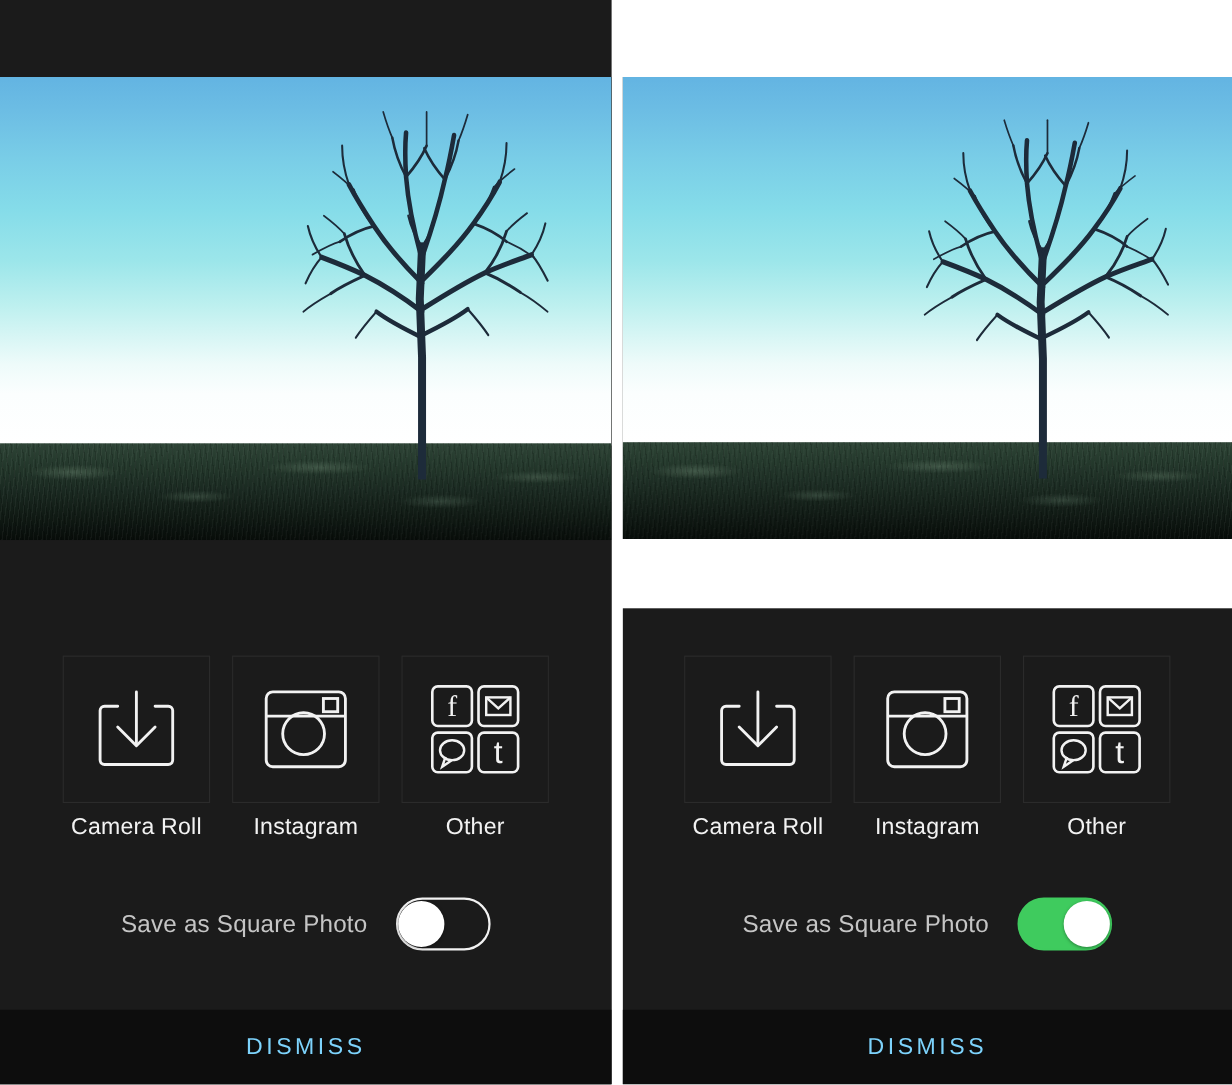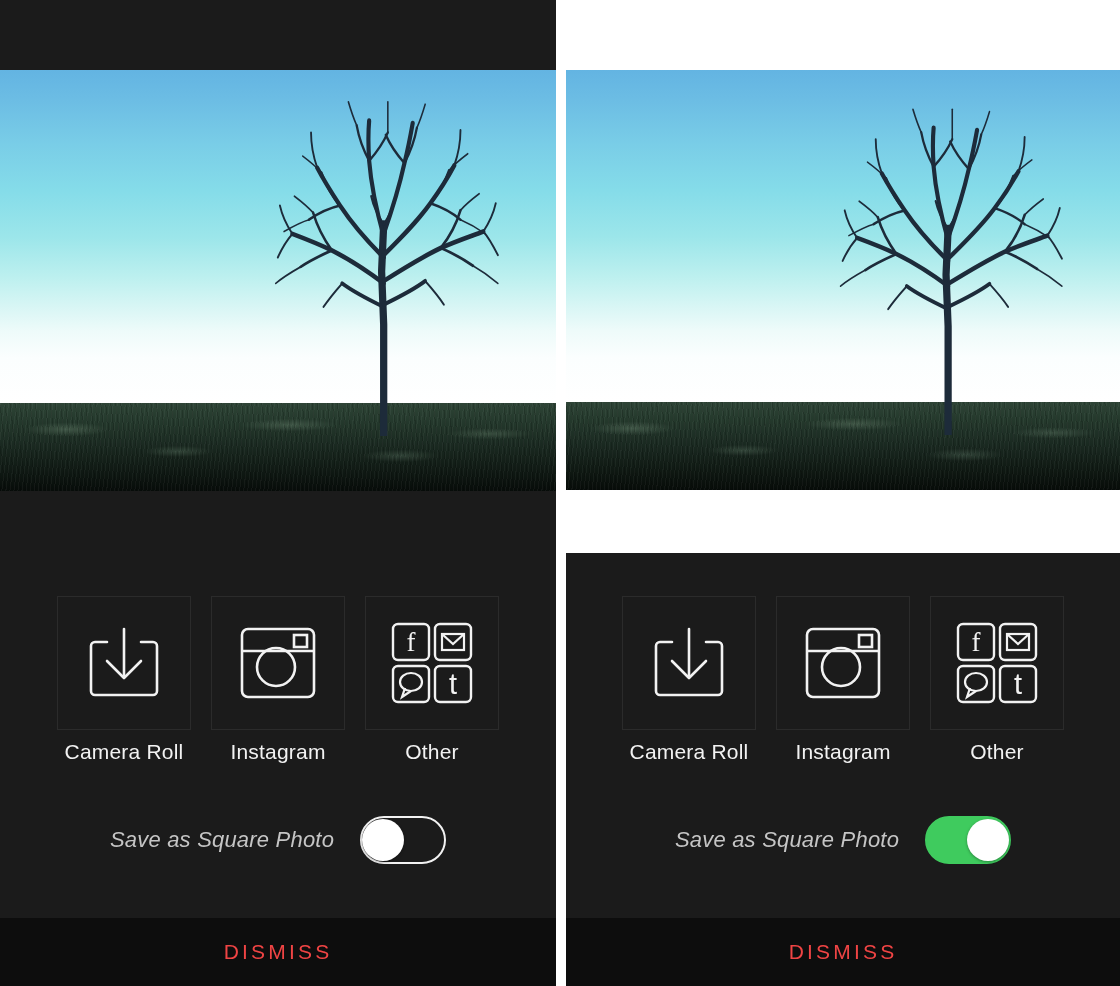--- a/index.html
+++ b/index.html
@@ -92,21 +92,20 @@
   .toggle-row {
     position: absolute; left: 0; right: 0;
     display: flex; align-items: center; justify-content: center;
     gap: 26px;
   }
   .toggle-label {
     color: #c5c5c5;
     font-size: 22px;
     letter-spacing: .2px;
     white-space: nowrap;
-    font-style: italic;
   }
   .switch {
     position: relative;
     width: 86px; height: 48px;
     border-radius: 24px;
   }
   .switch.off {
     background: transparent;
     border: 2px solid #f2f2f2;
   }
@@ -126,21 +125,21 @@
   .switch.on  .knob { right: 0px; }
 
   
   .dismiss-bar {
     position: absolute; left: 0; right: 0; bottom: 0;
     height: 68px;
     background: #0d0d0d;
     display: flex; align-items: center; justify-content: center;
   }
   .dismiss-text {
-    color: #ef4444;
+    color: #7dd3fc;
     font-size: 21px;
     letter-spacing: 3.2px;
   }
 </style>
 </head>
 <body>
 
 <div class="screen">
 
   <div class="panel panel-left">

